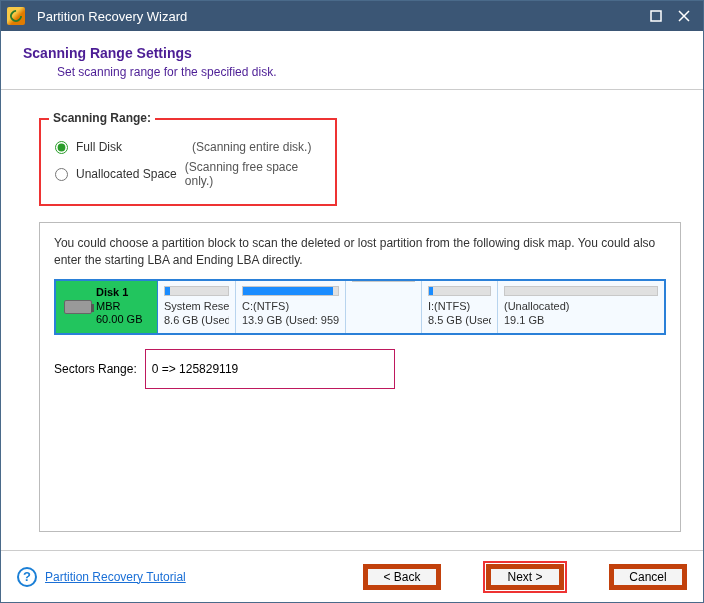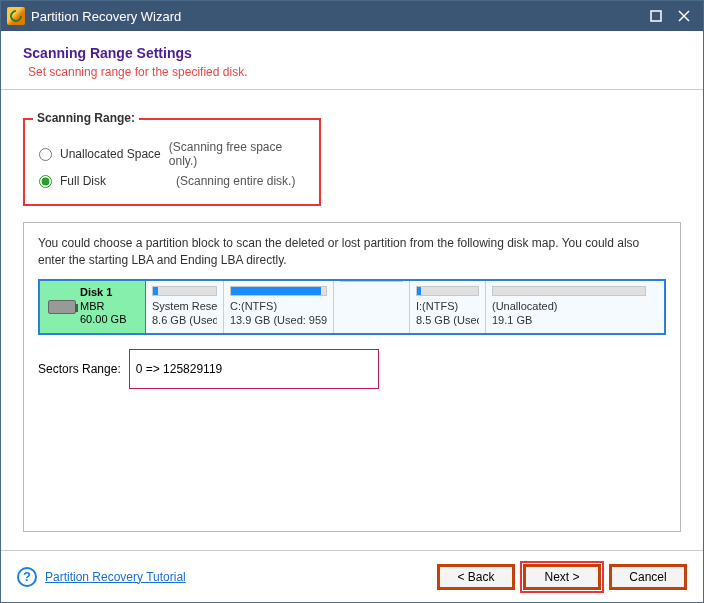--- a/index.html
+++ b/index.html
@@ -1,56 +1,56 @@
 <!DOCTYPE html>
 <html><head>
 <meta charset="utf-8">
 <style>
 * { box-sizing: border-box; margin: 0; padding: 0; font-family: "Segoe UI", Tahoma, sans-serif; }
 body { background: #fff; width: 704px; height: 603px; overflow: hidden; }
 .window { width: 704px; height: 603px; border: 1px solid #4a6a8a; display: flex; flex-direction: column; }
 .titlebar { background: #3b5675; height: 30px; display: flex; align-items: center; padding: 0 6px; color: #fff; }
-.titlebar .title { font-size: 13px; margin-left: 6px; flex: 1; }
+.titlebar .title { font-size: 13px; margin-left: 12px; flex: 1; }
 .titlebar .win-icon { width: 18px; height: 18px; background: linear-gradient(135deg,#f7c948 40%,#e07b00 60%); border-radius: 2px; position: relative; }
 .titlebar .win-icon::after { content: ""; position: absolute; left: 3px; top: 3px; width: 8px; height: 8px; border: 2px solid #2a7a2a; border-radius: 50%; border-top-color: transparent; transform: rotate(45deg); }
 .titlebar .controls { display: flex; gap: 14px; padding-right: 6px; }
 .titlebar .ctrl { width: 14px; height: 14px; display: flex; align-items: center; justify-content: center; cursor: pointer; }
 .titlebar svg { stroke: #fff; stroke-width: 1.5; fill: none; }
 .header-sec { padding: 14px 22px 10px 22px; border-bottom: 1px solid #ccc; }
 .header-sec h2 { font-size: 14px; font-weight: 600; color: #4c1d95; margin-bottom: 4px; }
-.header-sec p { font-size: 12px; color: #ef4444; margin-left: 5px; }
-.content { flex: 1; padding: 28px 22px 0 22px; position: relative; }
+.header-sec p { font-size: 12px; color: #4c1d95; margin-left: 34px; }
+.content { flex: 1; padding: 28px 22px 0 22px; position: relative; margin-left: 16px; }
 .range-box { border: 2px solid #e33; padding: 14px 14px 10px 14px; width: 298px; position: relative; margin-bottom: 16px; }
 .range-box .legend { position: absolute; top: -9px; left: 8px; background: #fff; padding: 0 4px; font-size: 12px; color: #333; font-weight: 600; }
 .radio-row { display: flex; align-items: center; font-size: 12px; color: #333; margin: 6px 0; }
 .radio-row input { margin-right: 8px; accent-color: #2a9d2a; }
 .radio-row .lbl { width: 116px; }
 .radio-row .desc { color: #555; }
 .disk-panel { border: 1px solid #bbb; background: #fff; padding: 12px 14px 14px 14px; min-height: 310px; }
 .disk-panel p.note { font-size: 12px; color: #333; line-height: 1.4; margin-bottom: 10px; }
 .disk-map { border: 2px solid #2a80d8; display: flex; height: 56px; background: #f5faff; }
-.dm-info { width: 106px; background: #86efac; border-right: 1px solid #2a80d8; display: flex; align-items: center; padding: 0 8px; gap: 4px; }
+.dm-info { width: 106px; background: #22c55e; border-right: 1px solid #2a80d8; display: flex; align-items: center; padding: 0 8px; gap: 4px; }
 .disk-glyph { width: 28px; height: 14px; background: #999; border: 1px solid #666; border-radius: 2px; position: relative; }
 .disk-glyph::after { content: ""; position: absolute; right: -3px; top: 3px; width: 3px; height: 8px; background: #555; }
 .dm-info .txt { font-size: 11px; line-height: 1.25; }
 .dm-info .txt b { font-weight: 600; }
 .part { border-right: 1px solid #b8d4ee; padding: 4px 6px; display: flex; flex-direction: column; justify-content: center; overflow: hidden; }
 .part:last-child { border-right: none; }
 .part .bar { height: 10px; background: #e0e0e0; position: relative; margin-bottom: 4px; border: 1px solid #c8c8c8; }
 .part .bar .fill { position: absolute; left: 0; top: 0; bottom: 0; background: #1a8cff; }
 .part .plabel { font-size: 11px; color: #333; white-space: nowrap; overflow: hidden; text-overflow: clip; line-height: 1.25; }
 .sectors-row { display: flex; align-items: center; margin-top: 14px; font-size: 12px; }
 .sectors-row label { margin-right: 8px; }
 .sectors-row input { flex: 0 0 250px; border: 1px solid #be185d; padding: 3px 6px; font-size: 12px; height: 40px; }
 .footer { border-top: 1px solid #ccc; height: 52px; display: flex; align-items: center; padding: 0 16px; }
 .help { display: flex; align-items: center; gap: 8px; }
 .help-icon { width: 20px; height: 20px; border-radius: 50%; border: 2px solid #1a7fd6; color: #1a7fd6; font-size: 13px; font-weight: 700; display: flex; align-items: center; justify-content: center; }
 .help a { color: #1a6fd6; font-size: 12px; text-decoration: underline; cursor: pointer; }
 .footer .btns { margin-left: auto; display: flex; gap: 8px; }
-.footer button { width: 78px; height: 26px; font-size: 12px; background: #f4f4f4; border: 3px solid #c2410c; cursor: pointer; }
+.footer button { width: 78px; height: 26px; font-size: 12px; background: #f4f4f4; border: 5px solid #c2410c; cursor: pointer; margin-left: 37px; }
 .footer button.primary { outline: 2px solid #e33; outline-offset: 1px; }
 </style>
 </head>
 <body>
 
 <div class="window">
   <div class="titlebar">
     <div class="win-icon"></div>
     <div class="title">Partition Recovery Wizard</div>
     <div class="controls">
@@ -70,28 +70,28 @@
   <div class="header-sec">
     <h2>Scanning Range Settings</h2>
     <p>Set scanning range for the specified disk.</p>
   </div>
 
   <div class="content">
 
     <div class="range-box">
       <div class="legend">Scanning Range:</div>
       <label class="radio-row">
+        <input type="radio" name="srange" checked="" style="">
+        <span class="lbl">Full Disk</span>
+        <span class="desc">(Scanning entire disk.)</span>
+      </label>
+      <label class="radio-row">
         <input type="radio" name="srange" style="">
         <span class="lbl">Unallocated Space</span>
         <span class="desc">(Scanning free space only.)</span>
-      </label>
-      <label class="radio-row">
-        <input type="radio" name="srange" checked="" style="">
-        <span class="lbl">Full Disk</span>
-        <span class="desc">(Scanning entire disk.)</span>
       </label>
     </div>
 
     <div class="disk-panel">
       <p class="note">You could choose a partition block to scan the deleted or lost partition from the following disk map. You could also enter the starting LBA and Ending LBA directly.</p>
 
       <div class="disk-map">
         <div class="dm-info">
           <div class="disk-glyph"></div>
           <div class="txt">

